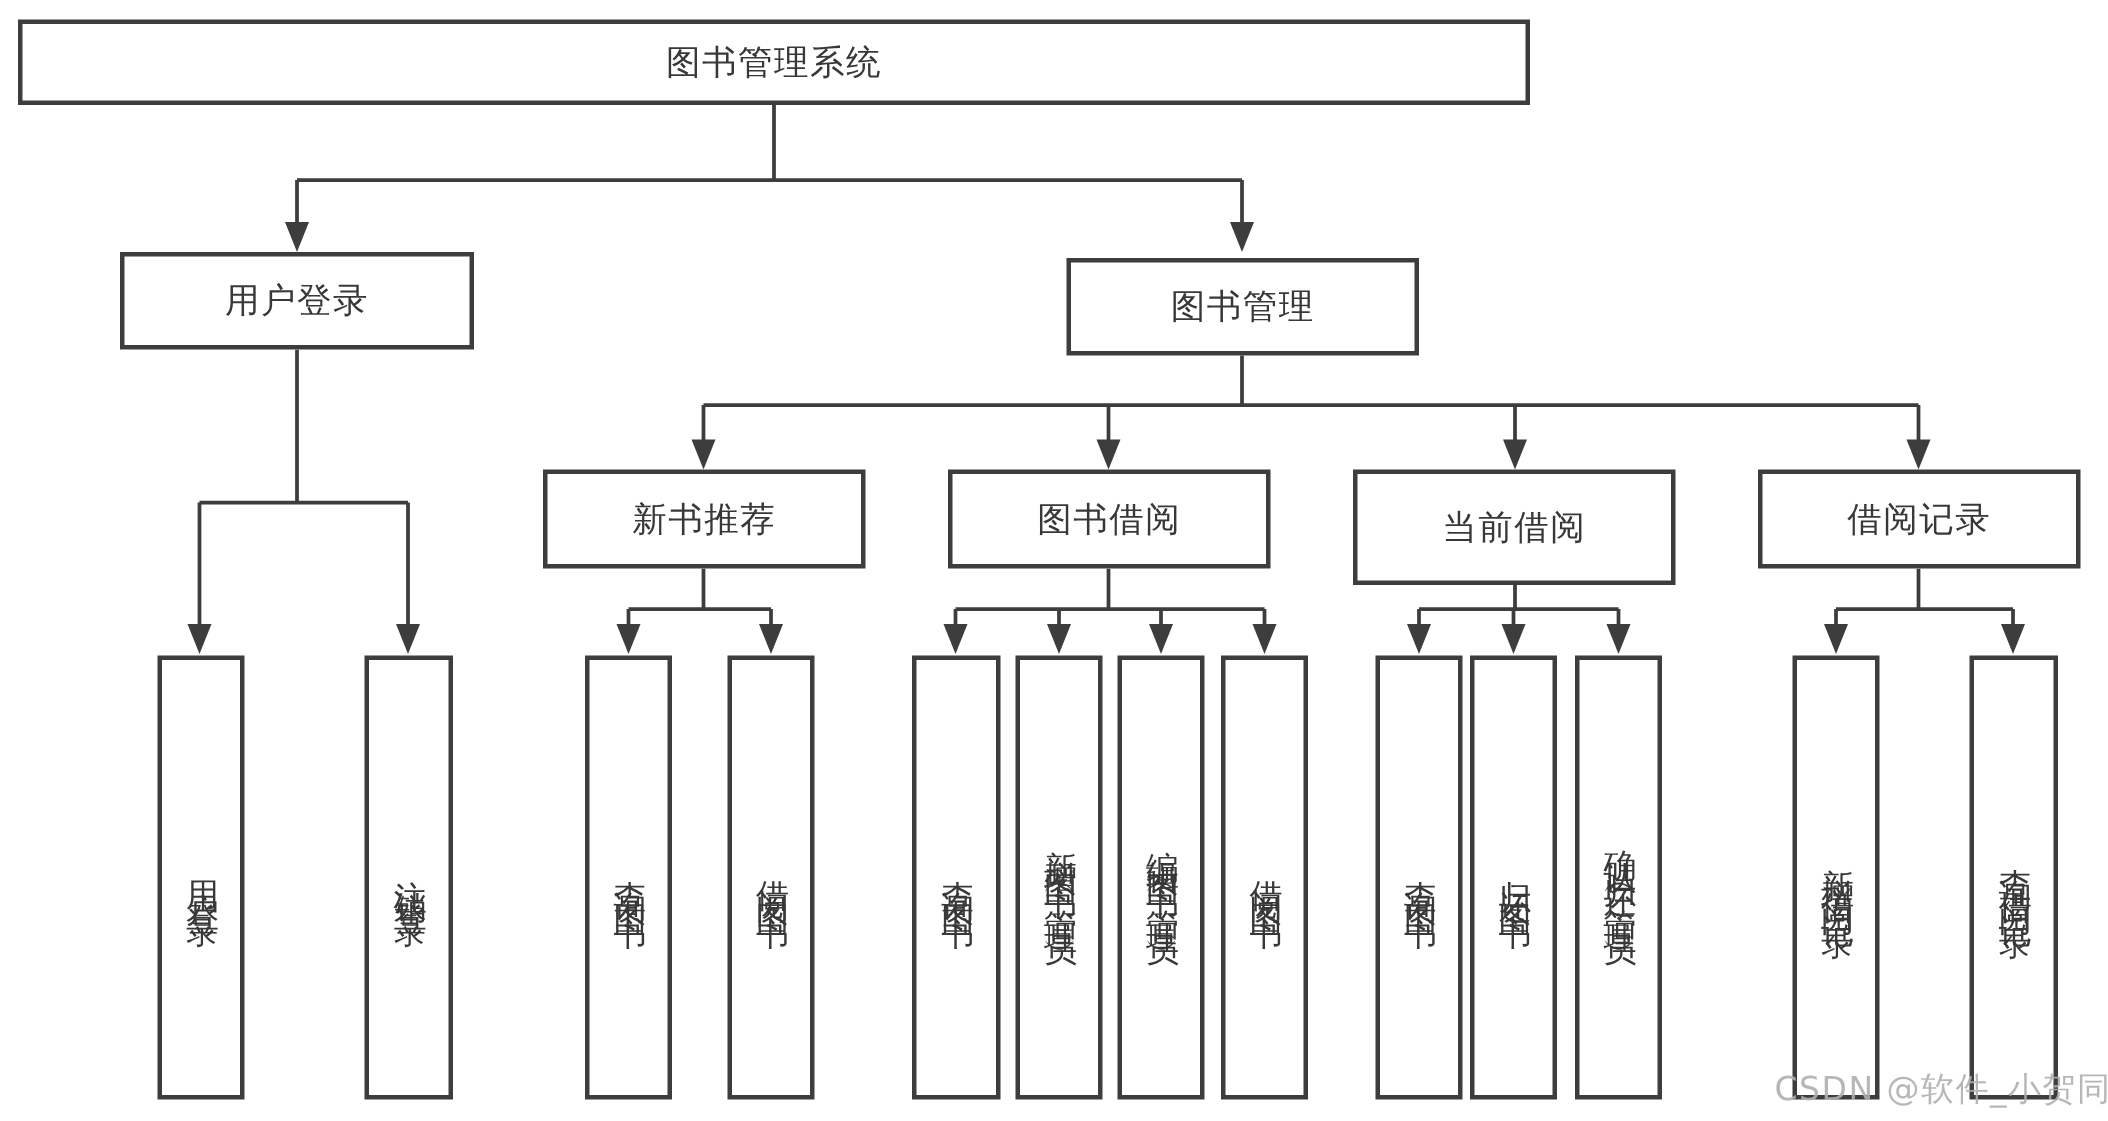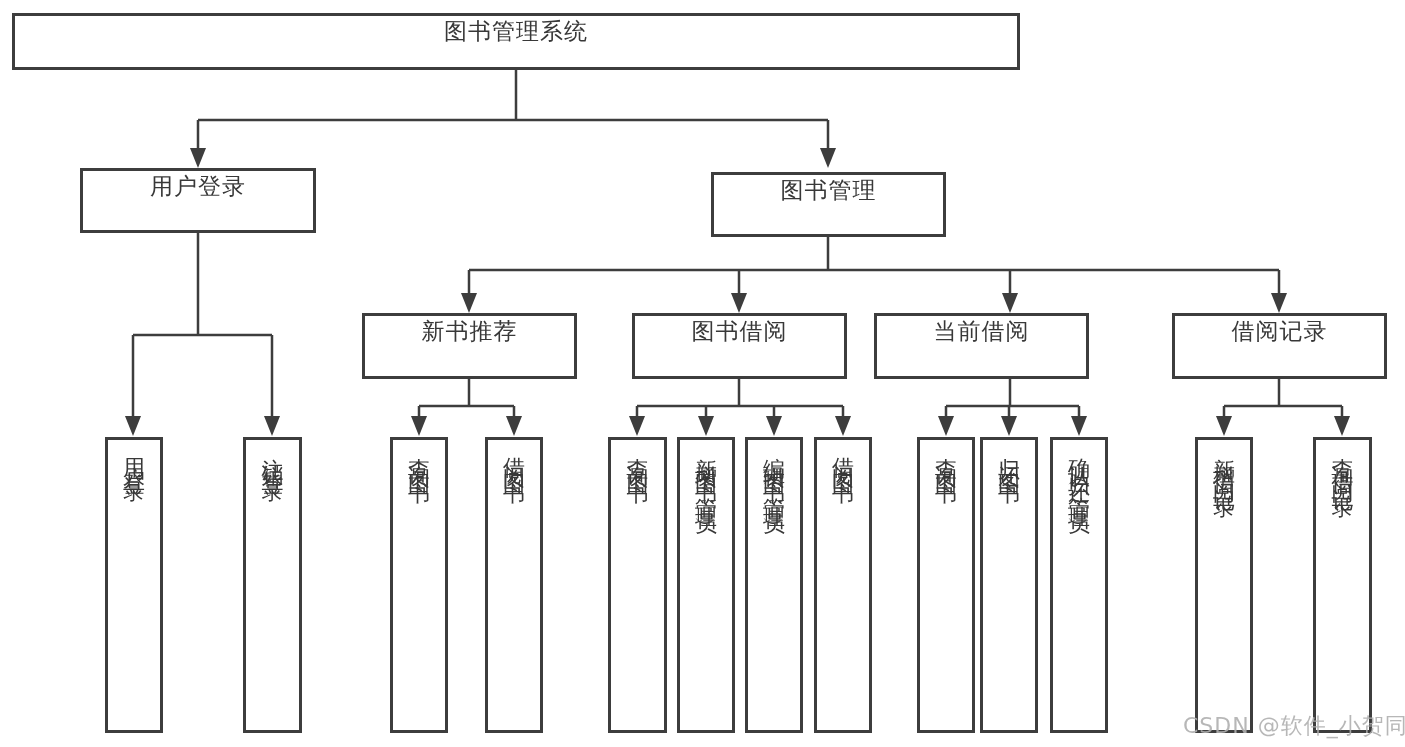--- a/index.html
+++ b/index.html
@@ -13,21 +13,21 @@
   .canvas{
     position:relative;width:1405px;height:747px;background:var(--background);
     font-family:"DejaVu Sans","Liberation Sans",sans-serif;color:var(--text);
     overflow:hidden;
   }
   .connectors{position:absolute;left:0;top:0;z-index:1;color:var(--line);}
   .connectors path{stroke:currentColor;stroke-width:2.5;fill:none;}
   .connectors polygon{fill:currentColor;stroke:none;}
   .node{
     position:absolute;box-sizing:border-box;border:3px solid var(--box-border);
-    background:var(--background);display:flex;align-items:flex-start;justify-content:center;
+    background:var(--background);display:flex;align-items:center;justify-content:center;
     z-index:2;
   }
   .node.h span{font-size:23px;letter-spacing:1px;white-space:nowrap;}
   .node.root span{font-size:23px;letter-spacing:1px;}
   .node.v span{
     writing-mode:vertical-rl;text-orientation:mixed;
     font-size:22px;letter-spacing:8px;line-height:1;
   }
   .watermark{
     position:absolute;left:1183px;top:711px;z-index:5;
@@ -100,21 +100,21 @@
   <div class="node h" style="left:711px;top:172px;width:235px;height:65px">
     <span>图书管理</span>
   </div>
 
   <div class="node h" style="left:632px;top:313px;width:215px;height:66px">
     <span>图书借阅</span>
   </div>
   <div class="node h" style="left:362px;top:313px;width:215px;height:66px">
     <span>新书推荐</span>
   </div>
-  <div class="node h" style="left:874px;top:313px;width:215px;height:66px">
+  <div class="node h" style="left:902px;top:313px;width:215px;height:77px">
     <span>当前借阅</span>
   </div>
   <div class="node h" style="left:1172px;top:313px;width:215px;height:66px">
     <span>借阅记录</span>
   </div>
 
   <div class="node v" style="left:105px;top:437px;width:58px;height:296px">
     <span>用户登录</span>
   </div>
   <div class="node v" style="left:243px;top:437px;width:59px;height:296px">

